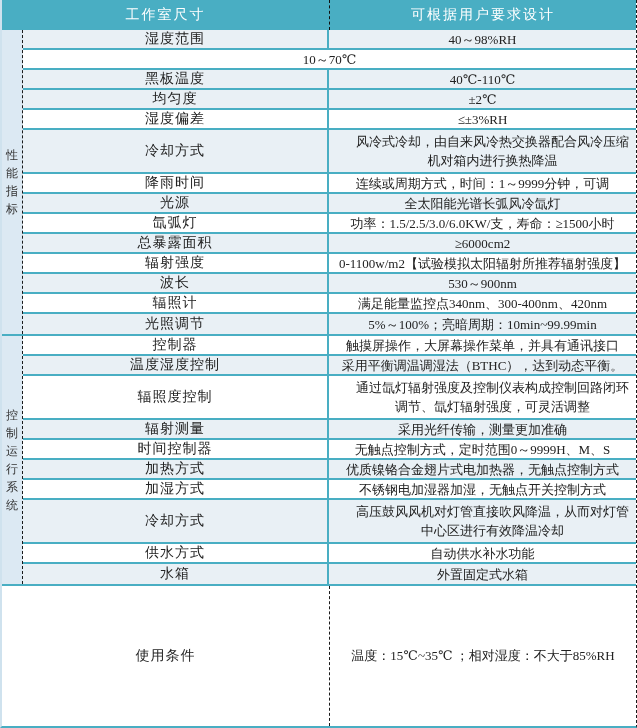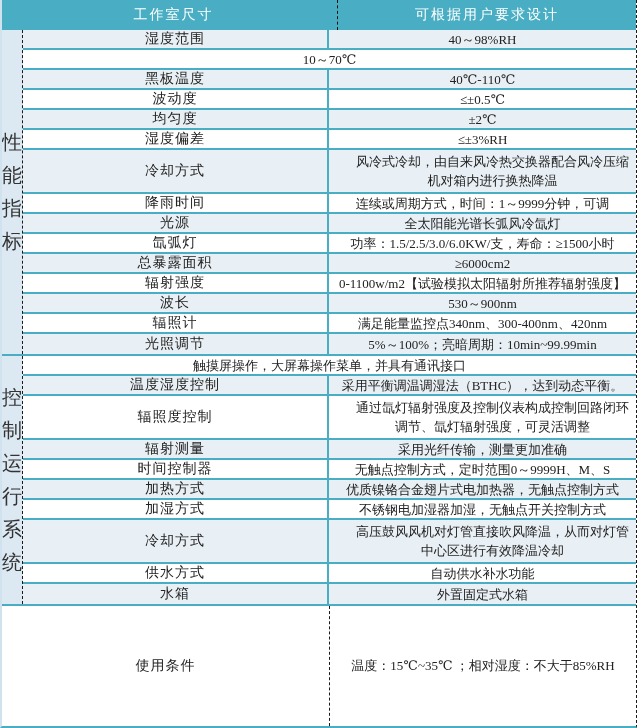--- a/index.html
+++ b/index.html
@@ -14,36 +14,36 @@
   .table{
     width:637px;height:728px;overflow:hidden;background:#ffffff;
     border-left:2px solid #cfe2ee;
     border-right:1px dashed #1a1a1a;
     border-bottom:2px solid var(--teal);
     display:flex;flex-direction:column;
   }
   
   .hdr{
     display:flex;height:30px;flex:none;
-    background:var(--teal);color:#ffffff;font-size:14px;letter-spacing:2px;padding-left:8px;
+    background:var(--teal);color:#ffffff;font-size:14px;letter-spacing:2px;
   }
   .hdr .h-left{
     width:328px;flex:none;display:flex;align-items:center;justify-content:center;
     border-right:1px dashed #101010;
   }
   .hdr .h-right{flex:1;display:flex;align-items:center;justify-content:center;}
   
   .section{display:flex;border-bottom:2px solid var(--teal);flex:none;}
   .rail{
     width:21px;flex:none;background:var(--rail);
     border-right:1px dashed #1a1a1a;
     display:flex;align-items:center;justify-content:center;
   }
   .rail span{
-    display:block;width:100%;text-align:center;font-size:20px;line-height:33px;
+    display:block;width:100%;text-align:center;font-size:12px;line-height:18px;
     word-break:break-all;color:#333;
   }
   .rows{flex:1;display:flex;flex-direction:column;min-width:0;}
   .row{display:flex;height:20px;flex:none;border-bottom:2px solid var(--teal);background:#ffffff;}
   .row.tall{height:44px;gap:20px;}
   .row:last-child{border-bottom:none;}
   .row.shade{background:var(--shade);}
   .row .label{
     width:306px;flex:none;border-right:2px solid var(--teal);
     display:flex;align-items:center;justify-content:center;
@@ -82,24 +82,20 @@
         <div class="row shade">
           <div class="label">湿度范围</div>
           <div class="value">40～98%RH</div>
         </div>
         <div class="row">
           <div class="value">10～70℃</div>
         </div>
         <div class="row shade">
           <div class="label">黑板温度</div>
           <div class="value">40℃-110℃</div>
-        </div>
-        <div class="row">
-          <div class="label">波动度</div>
-          <div class="value">≤±0.5℃</div>
         </div>
         <div class="row shade">
           <div class="label">均匀度</div>
           <div class="value">±2℃</div>
         </div>
         <div class="row">
           <div class="label">湿度偏差</div>
           <div class="value">≤±3%RH</div>
         </div>
         <div class="row tall shade">
@@ -140,20 +136,21 @@
         </div>
       </div>
   </div>
 
   <div class="section">
     <div class="rail">
       <span>控制运行系统</span>
     </div>
     <div class="rows" id="rows-1">
         <div class="row">
+          <div class="label">控制器</div>
           <div class="value">触摸屏操作，大屏幕操作菜单，并具有通讯接口</div>
         </div>
         <div class="row shade">
           <div class="label">温度湿度控制</div>
           <div class="value">采用平衡调温调湿法（BTHC），达到动态平衡。</div>
         </div>
         <div class="row tall">
           <div class="label">辐照度控制</div>
           <div class="value">通过氙灯辐射强度及控制仪表构成控制回路闭环调节、氙灯辐射强度，可灵活调整</div>
         </div>

